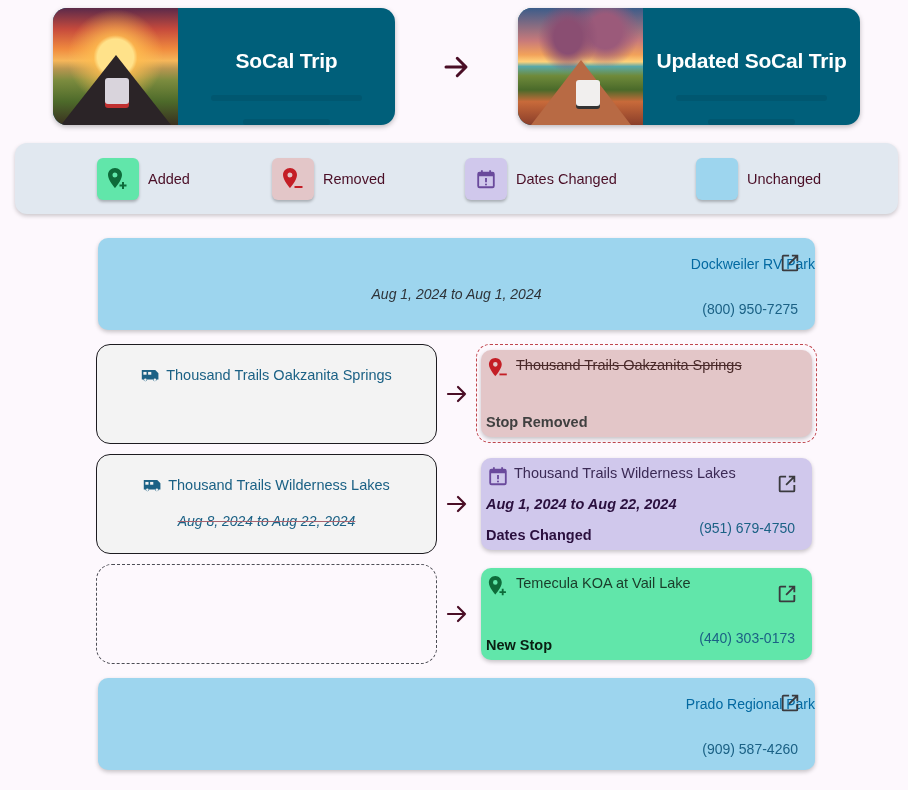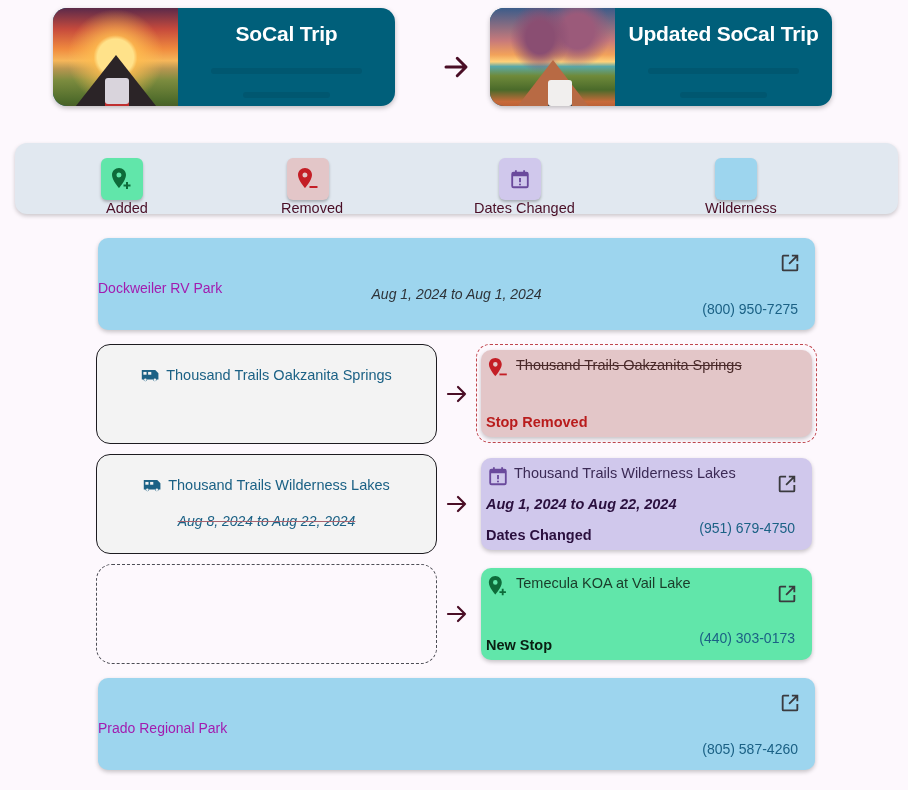--- a/index.html
+++ b/index.html
@@ -1,27 +1,28 @@
 <!DOCTYPE html>
 <html><head>
 <meta charset="utf-8">
 <style>
   * { box-sizing: border-box; margin: 0; padding: 0; }
   html, body { width: 908px; height: 790px; background: #fdf8fd; overflow: hidden; }
   body { font-family: "Liberation Sans", "DejaVu Sans", sans-serif; position: relative; color: #1d1b20; }
 
   
   .trip-card {
-    position: absolute; top: 8px; width: 342px; height: 98px;
+    position: absolute; top: 8px; width: 342px; height: 117px;
     background: #005f7a; border-radius: 14px; overflow: hidden;
     box-shadow: 0 2px 5px rgba(0,0,0,0.25);
     display: flex;
+    align-items: flex-end;
   }
   .trip-card.left { left: 53px; }
-  .trip-card.right { left: 490px; }
+  .trip-card.right { left: 518px; }
   .trip-img { width: 125px; height: 117px; flex: none; position: relative; overflow: hidden; }
   .trip-body { flex: 1; display: flex; flex-direction: column; align-items: center; padding-top: 14px; }
   .trip-title { color: #ffffff; font-size: 21px; font-weight: bold; letter-spacing: -0.2px; }
   .trip-faint { margin-top: 22px; height: 6px; width: 70%; background: rgba(0,80,104,0.55); border-radius: 3px; }
   .trip-faint.short { margin-top: 18px; width: 40%; }
 
   .img-sunset {
     background:
       radial-gradient(circle at 50% 42%, #ffe28a 0 18px, rgba(255,190,80,0.8) 22px, rgba(255,140,60,0) 48px),
       linear-gradient(180deg, #5b2a4a 0%, #c64a3c 18%, #f08a3e 35%, #f6b65a 45%, #b89650 52%, #7b8b3e 62%, #4d6a2a 80%, #3a3020 100%);
@@ -52,36 +53,36 @@
   }
 
   .top-arrow { position: absolute; left: 441px; top: 52px; width: 30px; height: 30px; }
 
   
   .legend {
     position: absolute; left: 15px; top: 143px; width: 883px; height: 71px;
     background: #e1e8f0; border-radius: 12px;
     box-shadow: 0 2px 4px rgba(0,0,0,0.2);
   }
-  .legend-item { position: absolute; top: 15px; display: flex; align-items: center; flex-direction: column; }
+  .legend-item { position: absolute; top: 15px; display: flex; align-items: center; }
   .legend-swatch {
     width: 42px; height: 42px; border-radius: 6px;
     box-shadow: 0 2px 3px rgba(0,0,0,0.25);
     display: flex; align-items: center; justify-content: center;
   }
   .legend-label { margin-left: 9px; font-size: 14.5px; color: #4a0e26; }
 
   
   .card {
     position: absolute; border-radius: 10px;
     box-shadow: 0 2px 4px rgba(0,0,0,0.22);
   }
   .card.unchanged { background: #9dd5ee; }
   .card.full { left: 98px; width: 717px; height: 92px; }
-  .card .title { position: absolute; left: 0; right: 0; top: 18px; text-align: left; font-size: 14px; color: #a21caf; margin-top: 24px; }
+  .card .title { position: absolute; left: 0; right: 0; top: 18px; text-align: right; font-size: 14px; color: #0369a1; }
   .card .dates { position: absolute; left: 0; right: 0; top: 48px; text-align: center; font-size: 14px; font-style: italic; color: #2e3338; }
   .card .phone { position: absolute; right: 17px; top: 63px; font-size: 14px; color: #1b6185; }
   .card .open-icon { position: absolute; right: 14px; top: 14px; width: 22px; height: 22px; cursor: pointer; }
 
   .old-card {
     position: absolute; left: 96px; width: 341px; height: 100px;
     background: #f3f3f3; border: 1px solid #1d1b20; border-radius: 14px;
   }
   .old-card .title {
     position: absolute; left: 0; right: 0; top: 22px; display: flex; justify-content: center; align-items: center;
@@ -111,21 +112,21 @@
   .new-card .phone { position: absolute; right: 17px; bottom: 14px; font-size: 14px; color: #1b6185; }
   .new-card .open-icon { position: absolute; right: 14px; top: 15px; width: 22px; height: 22px; cursor: pointer; }
 
   .removed-wrap {
     position: absolute; left: 476px; top: 344px; width: 341px; height: 99px;
     border: 1.5px dashed #c0464e; border-radius: 14px;
   }
   .removed { background: #e3c6c8; left: 481px; top: 350px; height: 87px; }
   .removed .head { color: #4a2a2a; }
   .removed .head .struck { text-decoration: line-through; }
-  .removed .status { color: #b91c1c; bottom: 7px; }
+  .removed .status { color: #404040; bottom: 7px; }
   .dates-changed { background: #d0c8ec; top: 458px; }
   .dates-changed .head { color: #3b2a55; }
   .dates-changed .status { color: #2a0f3e; bottom: 7px; }
   .added { background: #61e6aa; top: 568px; padding-left: 27px; }
   .added .head { color: #1a3c2a; }
   .added .status { color: #0a1f12; bottom: 7px; }
 </style>
 </head>
 <body>
 
@@ -186,21 +187,21 @@
         <path d="M7.5 2.5v4M16.5 2.5v4" stroke="#6a4a9c" stroke-width="2"></path>
         <path d="M12 11v4.5" stroke="#6a4a9c" stroke-width="2"></path>
         <circle cx="12" cy="18" r="1.1" fill="#6a4a9c"></circle>
       </svg>
     </div>
     <span class="legend-label">Dates Changed</span>
   </div>
 
   <div class="legend-item" style="left:681px;">
     <div class="legend-swatch" style="background:#9dd5ee;"></div>
-    <span class="legend-label">Wilderness</span>
+    <span class="legend-label">Unchanged</span>
   </div>
 </div>
 
 <div class="card unchanged full" style="top:238px;">
   <div class="title">Dockweiler RV Park</div>
   <div class="dates">Aug 1, 2024 to Aug 1, 2024</div>
   <div class="phone">(800) 950-7275</div>
   <svg class="open-icon" viewBox="0 0 24 24">
     <path d="M11 4H5a1 1 0 0 0-1 1v14a1 1 0 0 0 1 1h14a1 1 0 0 0 1-1v-6" fill="none" stroke="#3a3a3e" stroke-width="2"></path>
     <path d="M14 4h6v6M20 4l-9 9" fill="none" stroke="#3a3a3e" stroke-width="2"></path>
@@ -293,18 +294,18 @@
   <div class="status">New Stop</div>
   <div class="phone">(440) 303-0173</div>
   <svg class="open-icon" viewBox="0 0 24 24">
     <path d="M11 4H5a1 1 0 0 0-1 1v14a1 1 0 0 0 1 1h14a1 1 0 0 0 1-1v-6" fill="none" stroke="#3a3a3e" stroke-width="2"></path>
     <path d="M14 4h6v6M20 4l-9 9" fill="none" stroke="#3a3a3e" stroke-width="2"></path>
   </svg>
 </div>
 
 <div class="card unchanged full" style="top:678px;">
   <div class="title">Prado Regional Park</div>
-  <div class="phone">(805) 587-4260</div>
+  <div class="phone">(909) 587-4260</div>
   <svg class="open-icon" viewBox="0 0 24 24">
     <path d="M11 4H5a1 1 0 0 0-1 1v14a1 1 0 0 0 1 1h14a1 1 0 0 0 1-1v-6" fill="none" stroke="#3a3a3e" stroke-width="2"></path>
     <path d="M14 4h6v6M20 4l-9 9" fill="none" stroke="#3a3a3e" stroke-width="2"></path>
   </svg>
 </div>
 
 </body></html>

